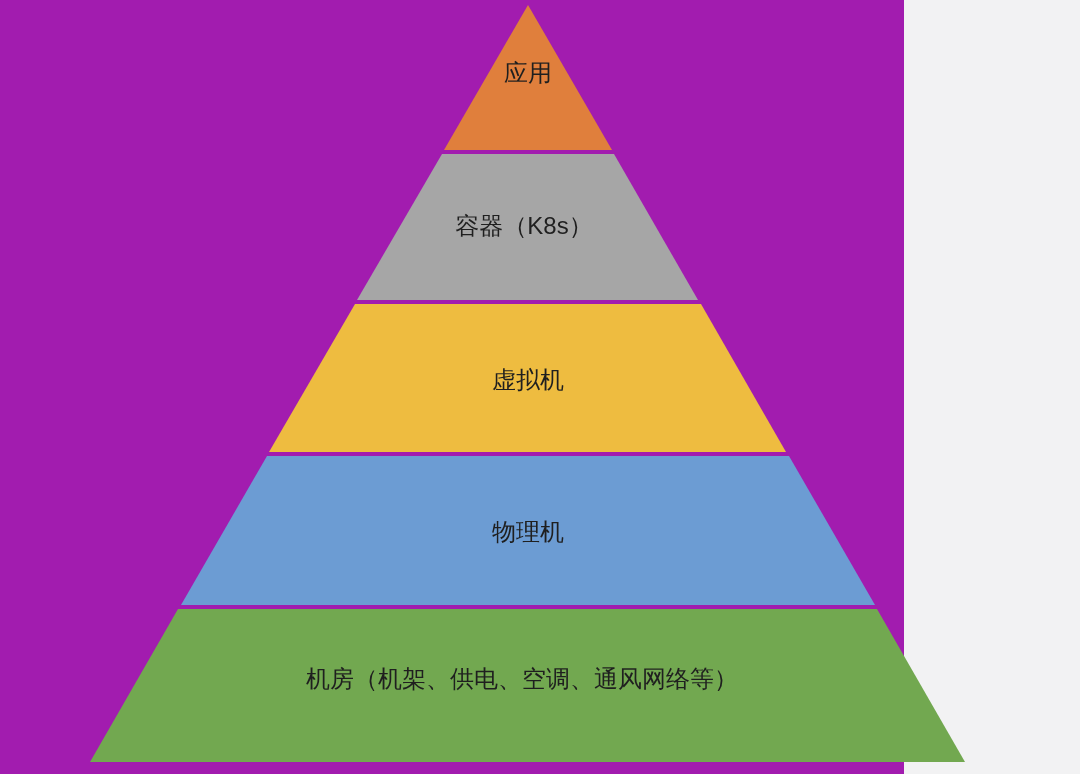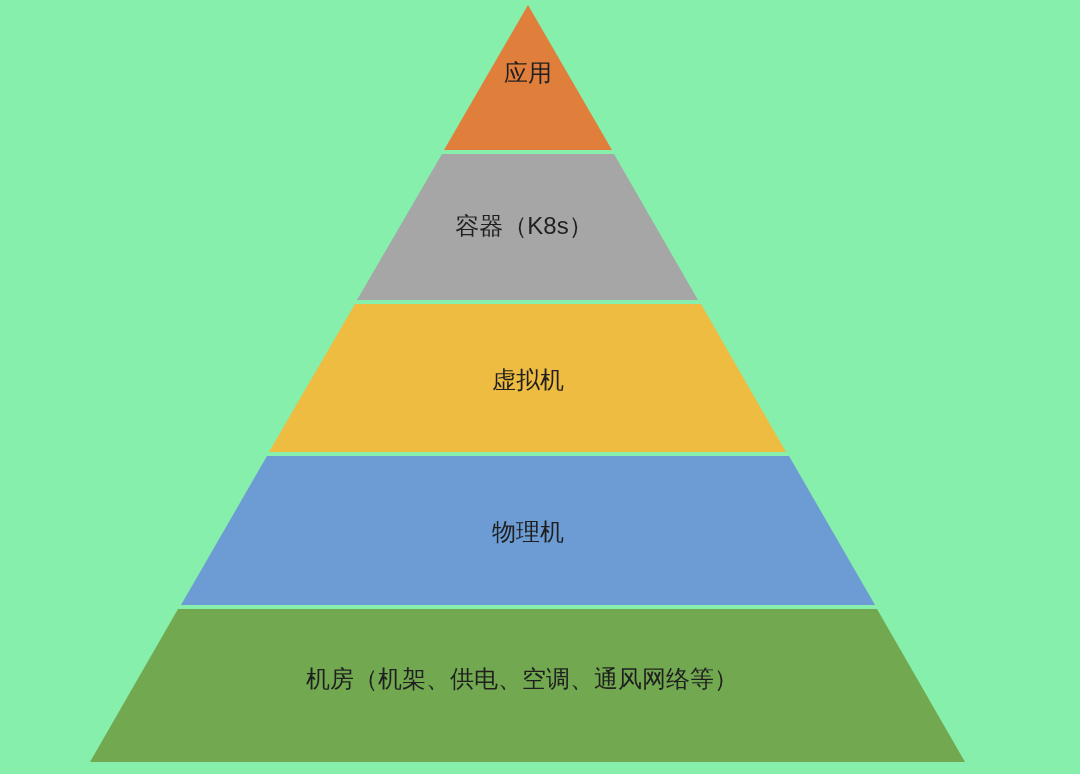--- a/index.html
+++ b/index.html
@@ -8,23 +8,23 @@
   }
   body {
     width: 1080px;
     height: 774px;
     background: #f2f2f3;
     font-family: "Liberation Sans", "DejaVu Sans", sans-serif;
     overflow: hidden;
   }
   .canvas {
     position: relative;
-    width: 1080px;
+    width: 904px;
     height: 774px;
-    background: #86efac;
+    background: #a21caf;
   }
   svg.pyramid {
     display: block;
     width: 1080px;
     height: 774px;
   }
   .layer-label {
     font-family: "Liberation Sans", "DejaVu Sans", sans-serif;
     font-size: 24px;
     fill: #1f1f1f;

